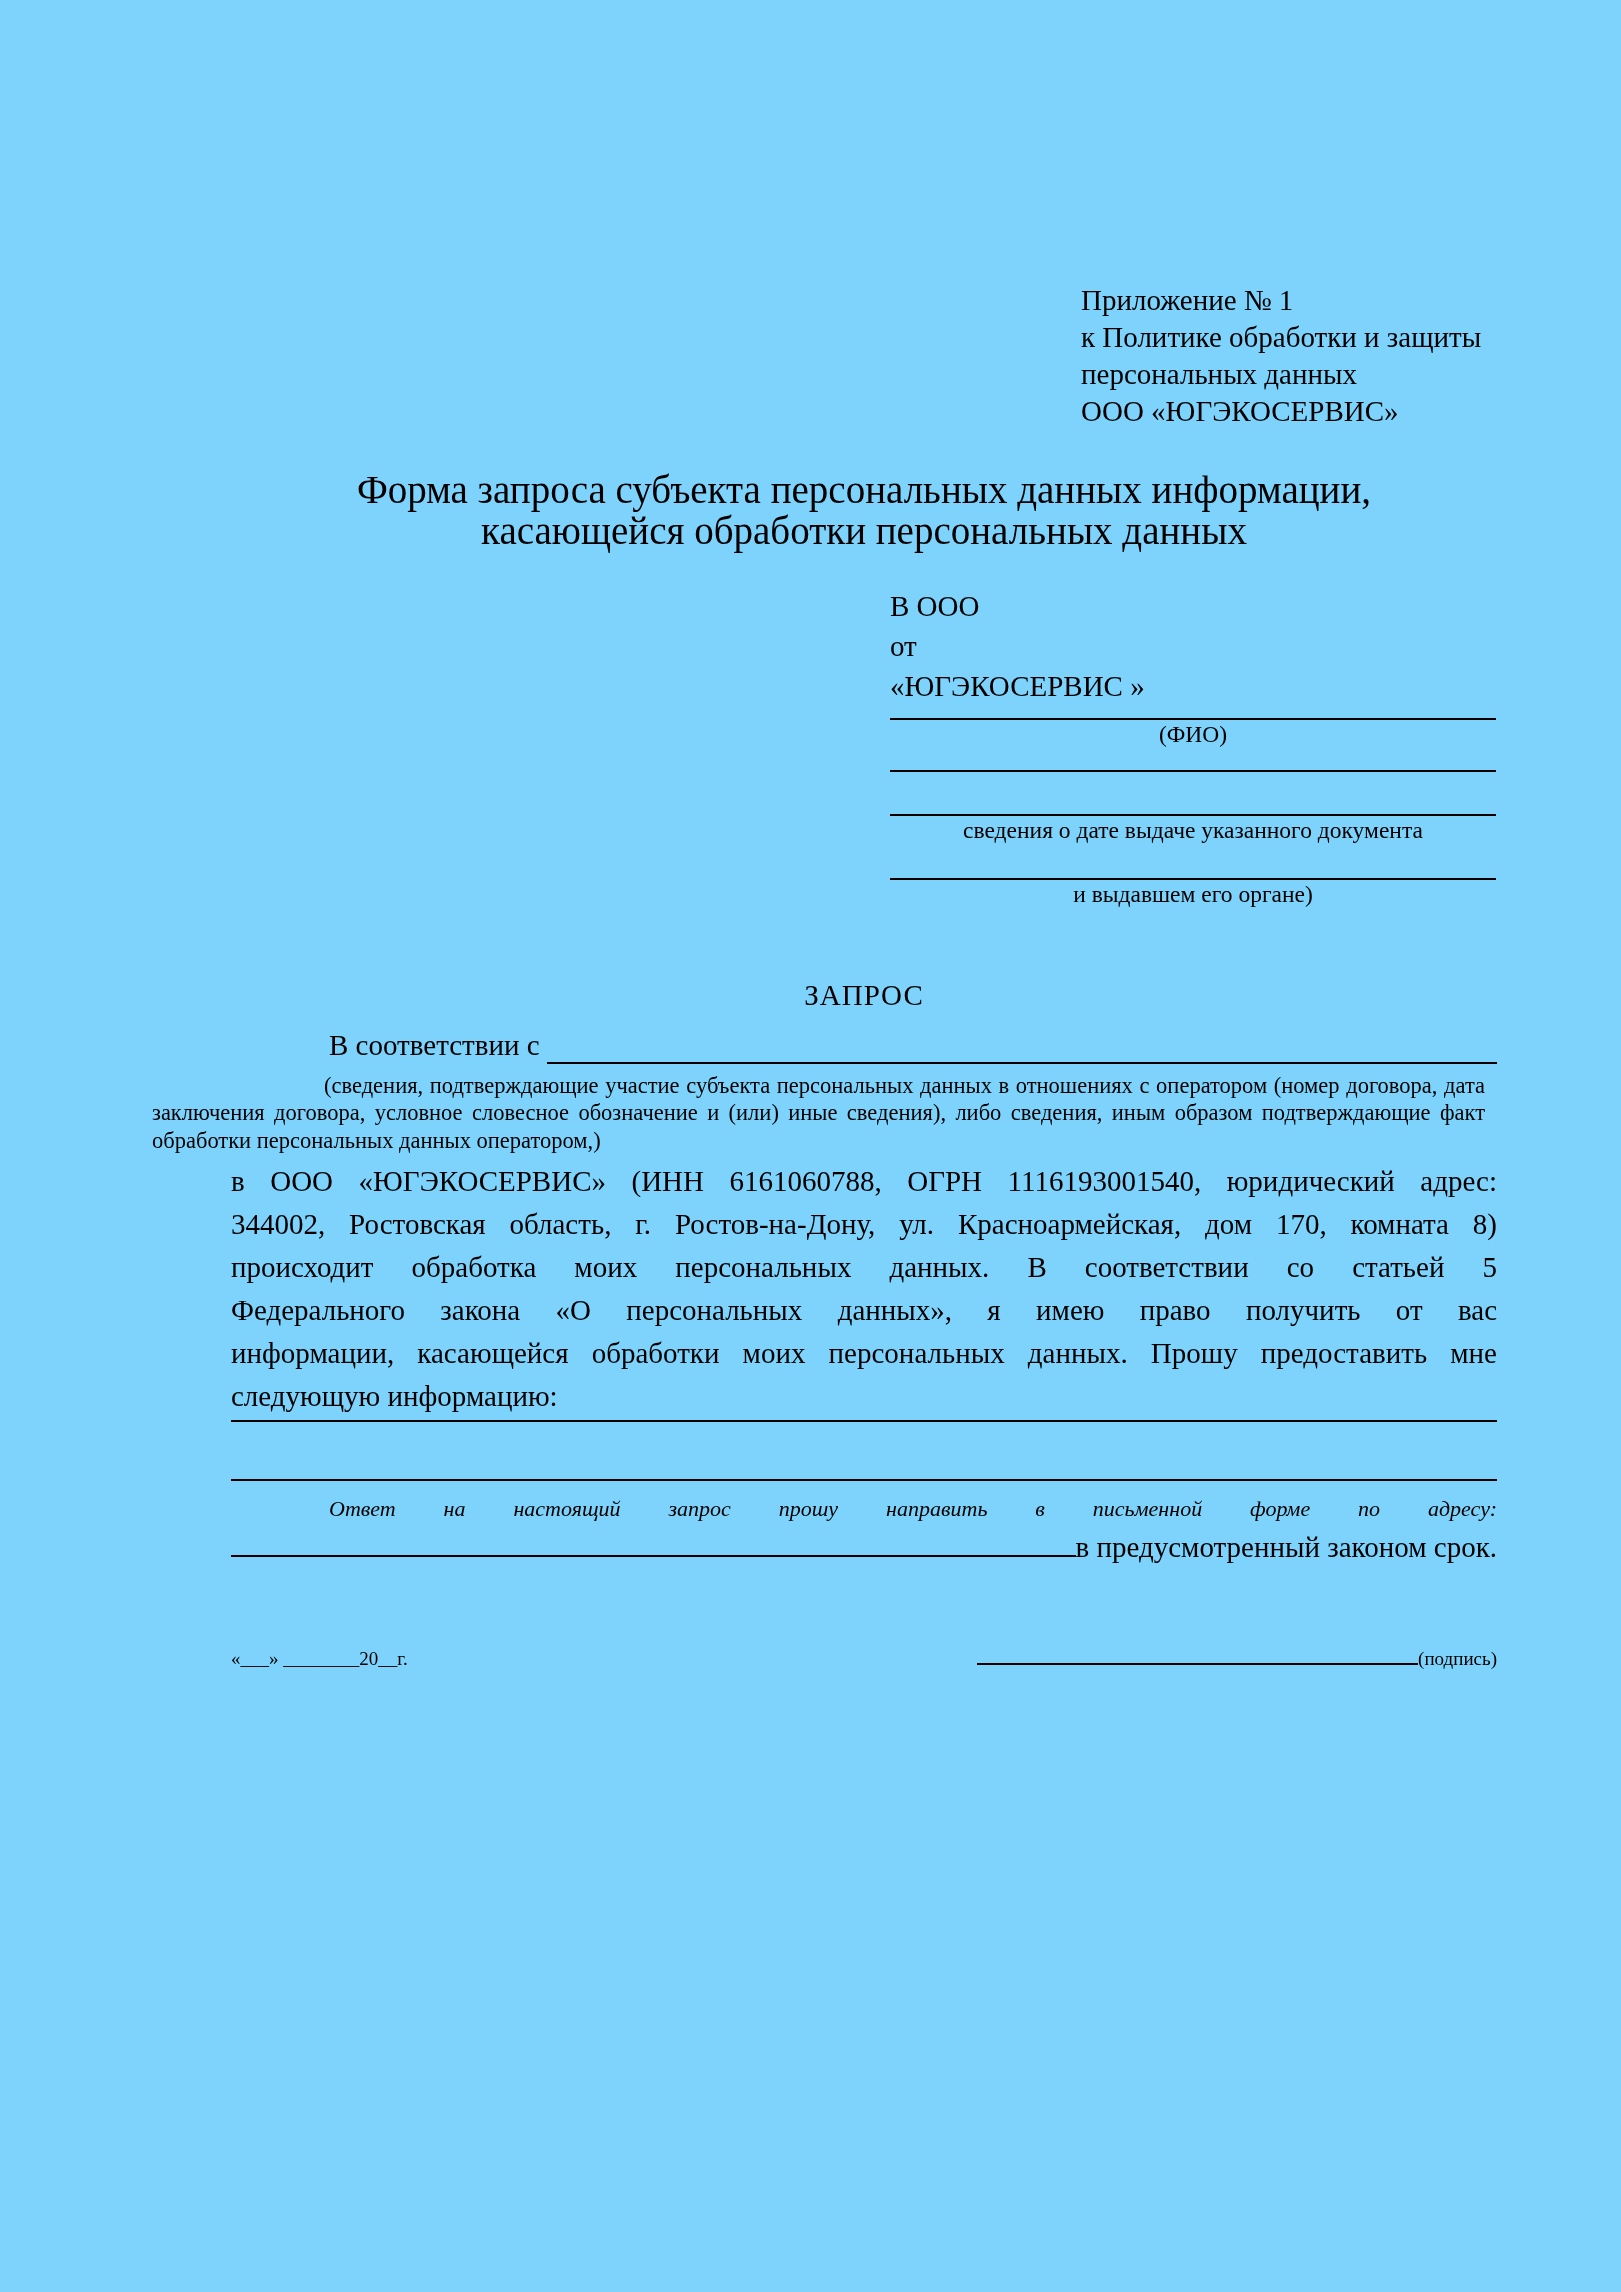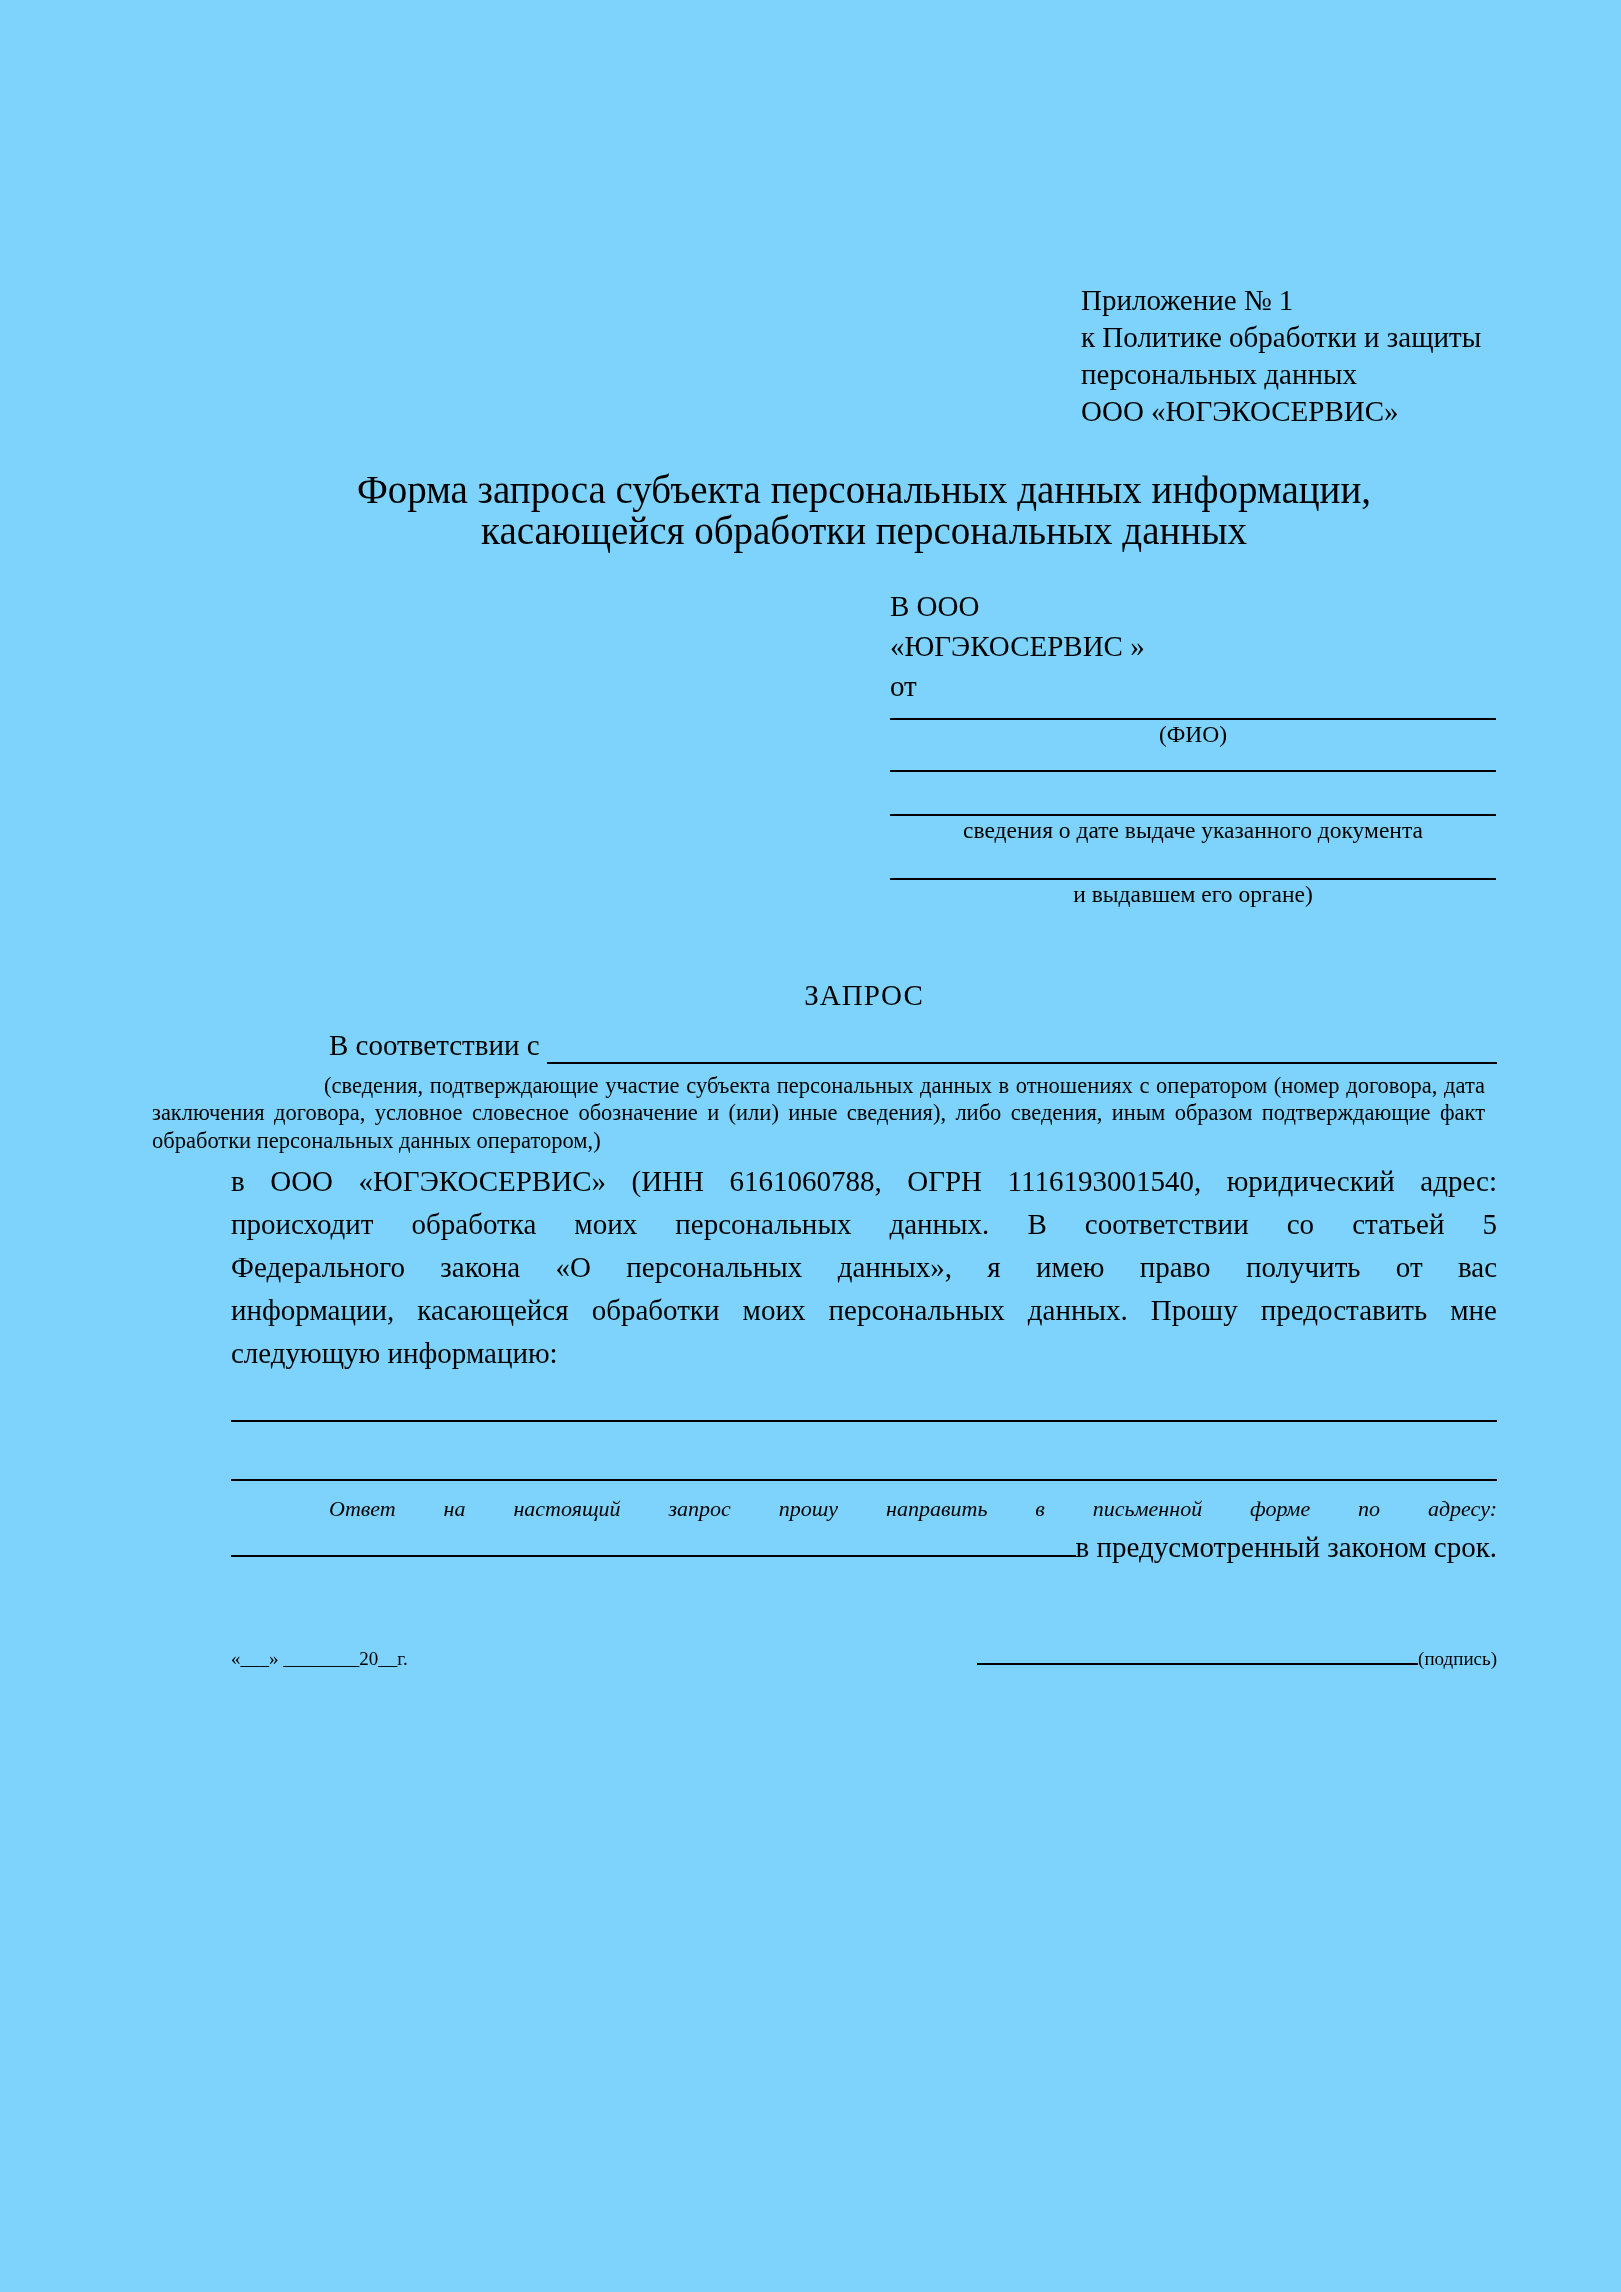--- a/index.html
+++ b/index.html
@@ -89,22 +89,22 @@
     <div>ООО «ЮГЭКОСЕРВИС»</div>
   </div>
 
   <div class="title">
     <div>Форма запроса субъекта персональных данных информации,</div>
     <div>касающейся обработки персональных данных</div>
   </div>
 
   <div class="addressee">
     <div>В ООО</div>
+    <div>от</div>
     <div>«ЮГЭКОСЕРВИС »</div>
-    <div>от</div>
     <div class="uline u1"></div>
     <div class="caption">(ФИО)</div>
     <div class="uline u2"></div>
     <div class="uline u3"></div>
     <div class="caption">сведения о дате выдаче указанного документа</div>
     <div class="uline u4"></div>
     <div class="caption">и выдавшем его органе)</div>
   </div>
 
   <div class="zapros">ЗАПРОС</div>
@@ -115,20 +115,21 @@
   </div>
 
   <div class="footnote">
     <div class="fn-just fn-first">(сведения, подтверждающие участие субъекта персональных данных в отношениях с оператором (номер договора, дата</div>
     <div class="fn-just">заключения договора, условное словесное обозначение и (или) иные сведения), либо сведения, иным образом подтверждающие факт</div>
     <div>обработки персональных данных оператором,)</div>
   </div>
 
   <div class="bodytext">
     <div class="jline">в ООО «ЮГЭКОСЕРВИС» (ИНН 6161060788, ОГРН 1116193001540, юридический адрес:</div>
+    <div class="jline">344002, Ростовская область, г. Ростов-на-Дону, ул. Красноармейская, дом 170, комната 8)</div>
     <div class="jline">происходит обработка моих персональных данных. В соответствии со статьей 5</div>
     <div class="jline">Федерального закона «О персональных данных», я имею право получить от вас</div>
     <div class="jline">информации, касающейся обработки моих персональных данных. Прошу предоставить мне</div>
     <div class="lline">следующую информацию:</div>
   </div>
 
   <div class="blank blank1"></div>
   <div class="blank blank2"></div>
 
   <div class="reply1">Ответ на настоящий запрос прошу направить в письменной форме по адресу:</div>

